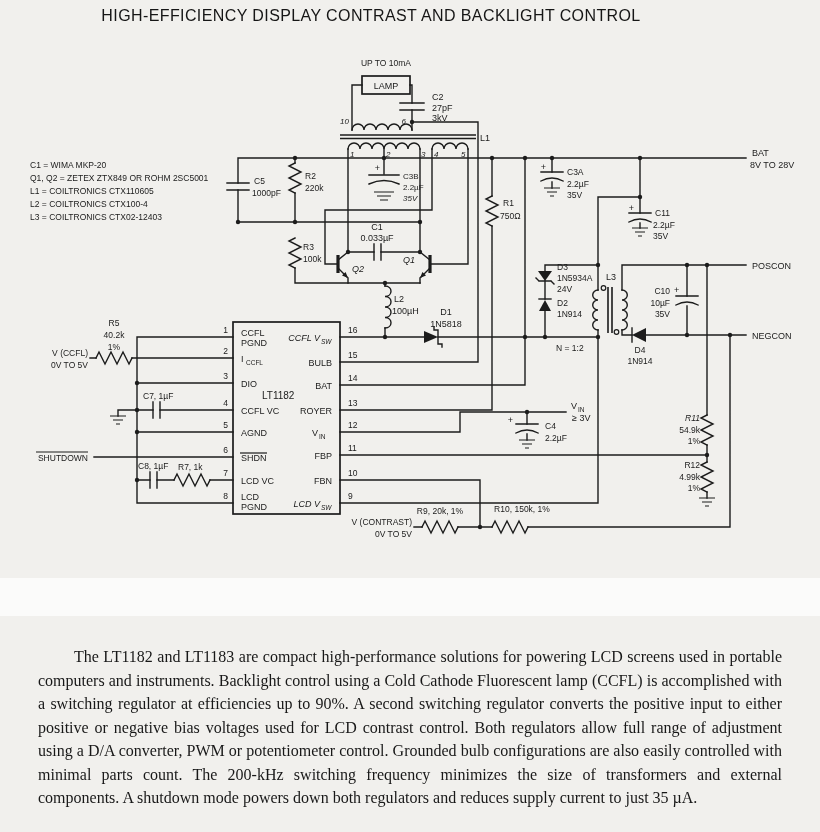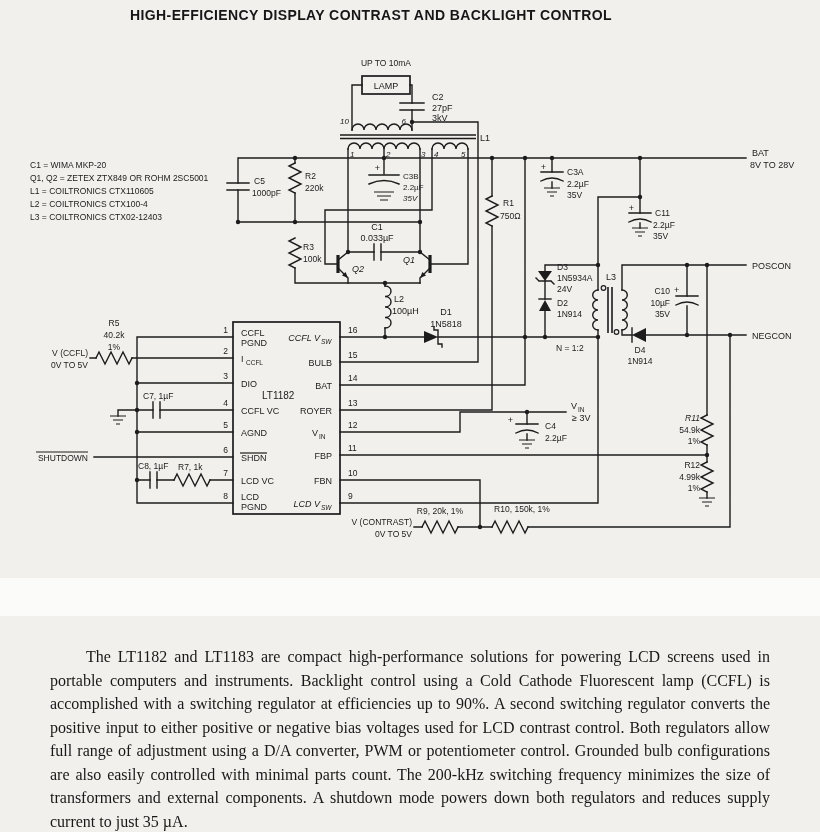--- a/index.html
+++ b/index.html
@@ -1,21 +1,21 @@
 <!DOCTYPE html>
 <html><head>
 <meta charset="utf-8">
 <style>
   html,body{margin:0;padding:0;}
   body{width:820px;height:832px;background:#f1f0ed;position:relative;overflow:hidden;
        font-family:"Liberation Sans",sans-serif;color:#1b1b1b;}
   .title{position:absolute;top:7px;left:0;width:742px;text-align:center;
-         font-size:14px;font-weight:bold;letter-spacing:.4px;color:#161616;}
+         font-size:16px;font-weight:normal;letter-spacing:.4px;color:#161616;}
   .white-band{position:absolute;top:578px;left:0;width:820px;height:38px;background:#fbfbfa;}
-  .para{position:absolute;top:645px;left:0;width:820px;box-sizing:border-box;padding:0 50px;
+  .para{position:absolute;top:645px;left:0;width:820px;box-sizing:border-box;padding:0 38px;
         font-family:"Liberation Serif",serif;font-size:16px;line-height:1.47;
         text-align:justify;text-indent:36px;color:#181818;}
   svg{position:absolute;top:0;left:0;}
   svg text{font-family:"Liberation Sans",sans-serif;font-size:9px;fill:#1b1b1b;}
   .w{stroke:#1c1c1c;stroke-width:1.4;fill:none;stroke-linecap:square;}
   .w2{stroke:#1c1c1c;stroke-width:1.6;fill:none;}
   .thin{stroke:#1c1c1c;stroke-width:1.2;fill:none;}
   .bar{stroke:#1c1c1c;stroke-width:3.2;fill:none;}
   .fillb{fill:#1c1c1c;stroke:none;}
   .box{fill:none;stroke:#1c1c1c;stroke-width:1.7;}

